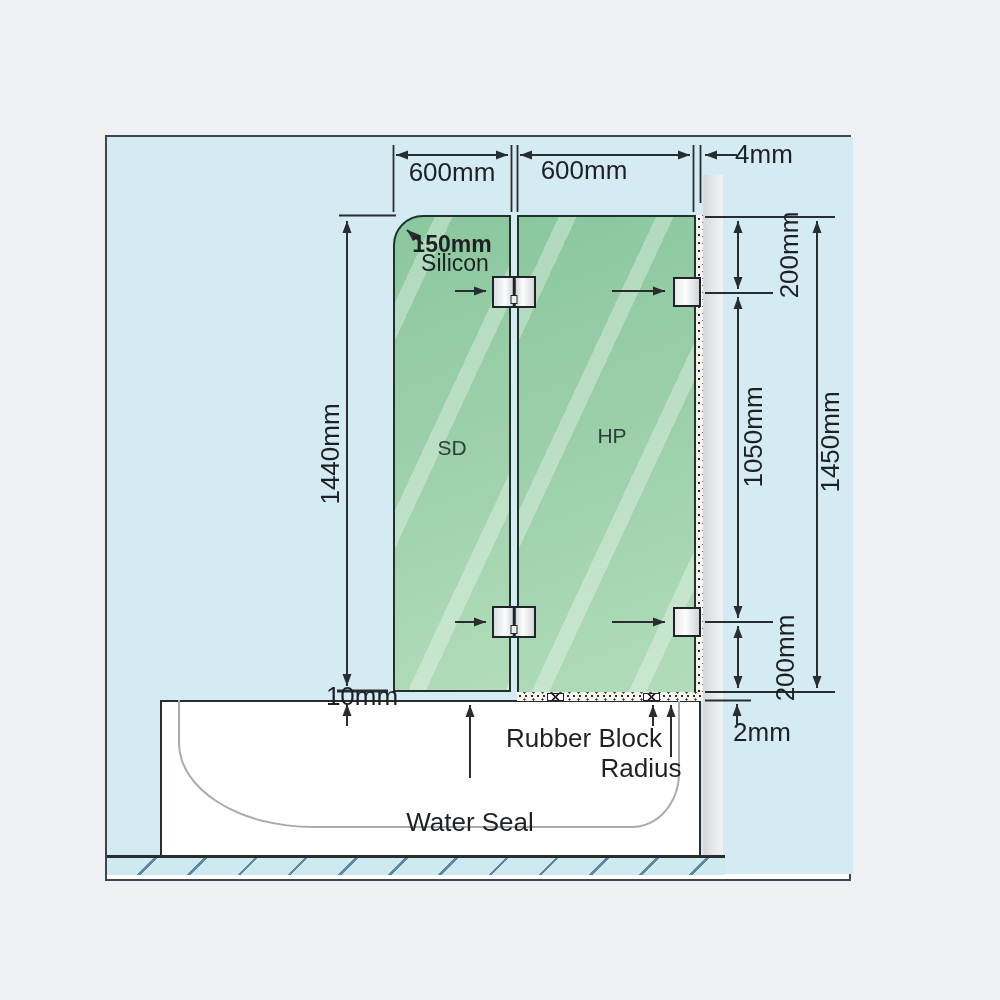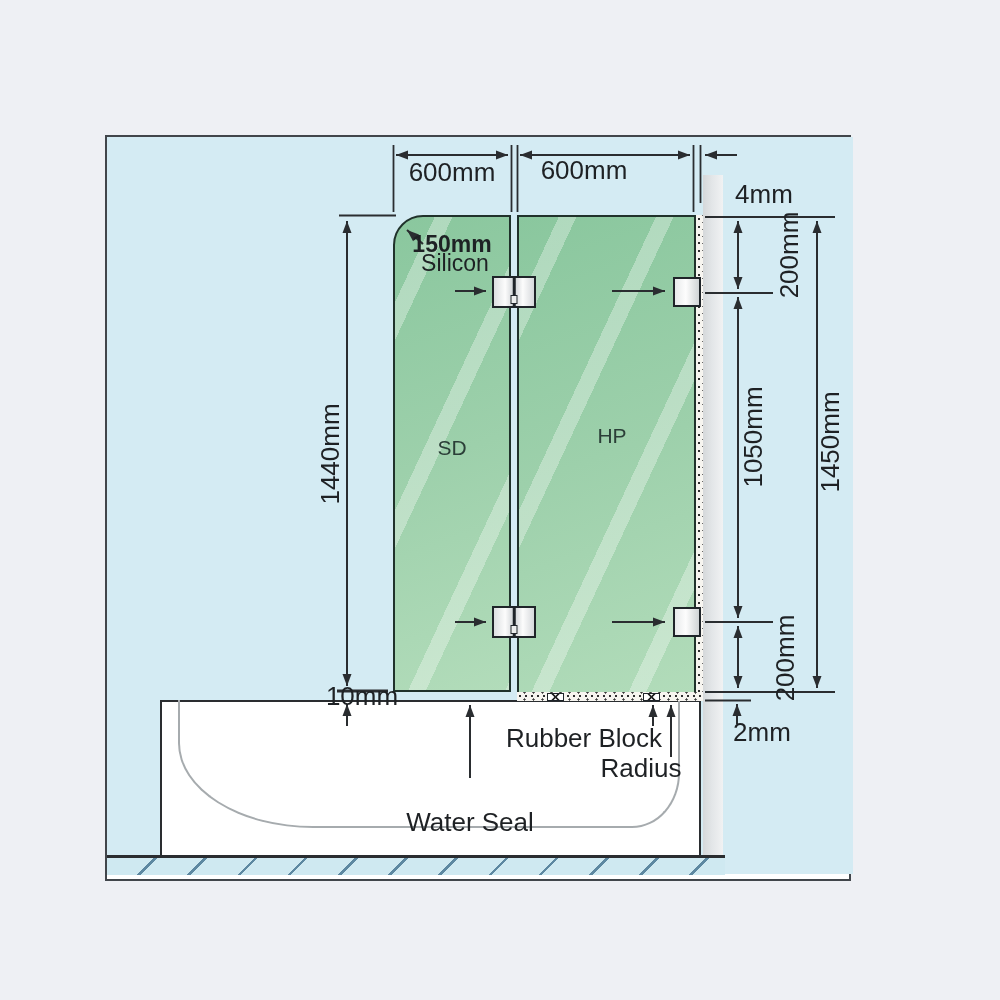--- a/index.html
+++ b/index.html
@@ -141,21 +141,21 @@
       <line x1="455" y1="291" x2="486" y2="291" marker-end="url(#ah)"></line>
       <line x1="455" y1="622" x2="486" y2="622" marker-end="url(#ah)"></line>
       <line x1="612" y1="291" x2="665" y2="291" marker-end="url(#ah)"></line>
       <line x1="612" y1="622" x2="665" y2="622" marker-end="url(#ah)"></line>
       <line x1="423" y1="244" x2="407" y2="230" marker-end="url(#ah)"></line>
     </g>
   </svg>
 
   <div class="lbl" style="left:452px;top:172px;">600mm</div>
   <div class="lbl" style="left:584px;top:170px;">600mm</div>
-  <div class="lbl" style="left:764px;top:154px;margin-top:40px;">4mm</div>
+  <div class="lbl" style="left:764px;top:154px;">4mm</div>
   <div class="lbl small" style="left:452px;top:244px;font-weight:bold;">150mm</div>
   <div class="lbl small" style="left:455px;top:263px;">Silicon</div>
 
   <div class="vlbl" style="left:330px;top:454px;">1440mm</div>
   <div class="vlbl" style="left:789px;top:255px;">200mm</div>
   <div class="vlbl" style="left:753px;top:437px;">1050mm</div>
   <div class="vlbl" style="left:830px;top:442px;">1450mm</div>
   <div class="vlbl" style="left:785px;top:658px;">200mm</div>
 
   <div class="lbl" style="left:362px;top:696px;">10mm</div>

